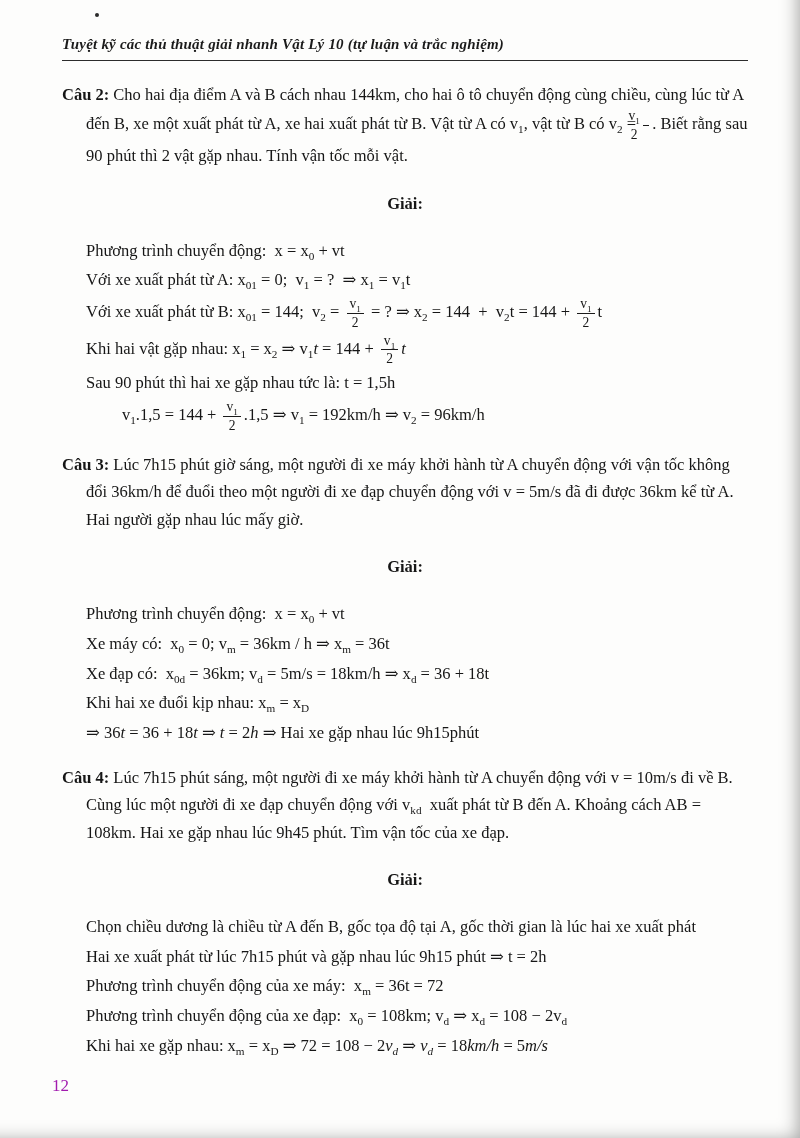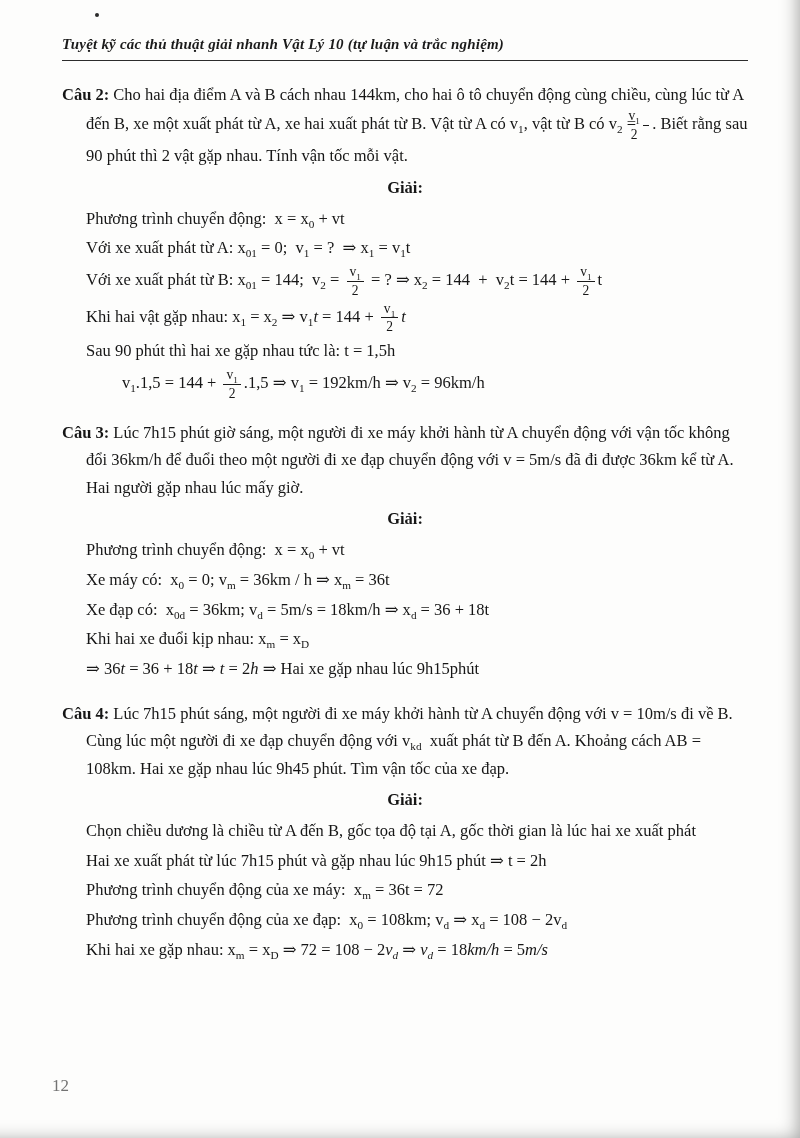--- a/index.html
+++ b/index.html
@@ -24,36 +24,36 @@
     letter-spacing:0.2px;
     padding-bottom:7px; border-bottom:1.7px solid #2c2c2c; margin-bottom:20px;
   }
 
   .content { font-size:16.5px; line-height:1.65; }
 
   .line { margin:2.5px 0; }
   .problem { padding-left:24px; text-indent:-24px; margin-top:18px; }
   .qlabel { font-weight:bold; }
   .body { margin-left:24px; }
-  .center { text-align:center; font-weight:bold; margin:4px 0; }
+  .center { text-align:center; font-weight:bold; margin:20px 0; }
   .eq { margin-left:60px; }
 
   sub { font-size:0.68em; line-height:0; }
   i { font-family:"Liberation Serif","DejaVu Serif",serif; }
 
   .frac {
     display:inline-block; vertical-align:middle; text-align:center;
     font-size:0.82em; line-height:1.15; margin:0 3px;
   }
   .frac .nu { display:block; border-bottom:1.2px solid #1a1a1a; padding:0 3px 1px; }
   .frac .de { display:block; padding:1px 3px 0; }
 
   .pagenum {
     position:absolute; left:52px; bottom:42px;
-    font-size:17px; color:#737373;
+    font-size:17px; color:#a21caf;
   }
 </style>
 </head>
 <body>
 
 <div class="page">
   <span class="artifact-dot"></span>
 
   <header class="running-head">
     <span>Tuyệt kỹ các thủ thuật giải nhanh Vật Lý 10 (tự luận và trắc nghiệm)</span>

